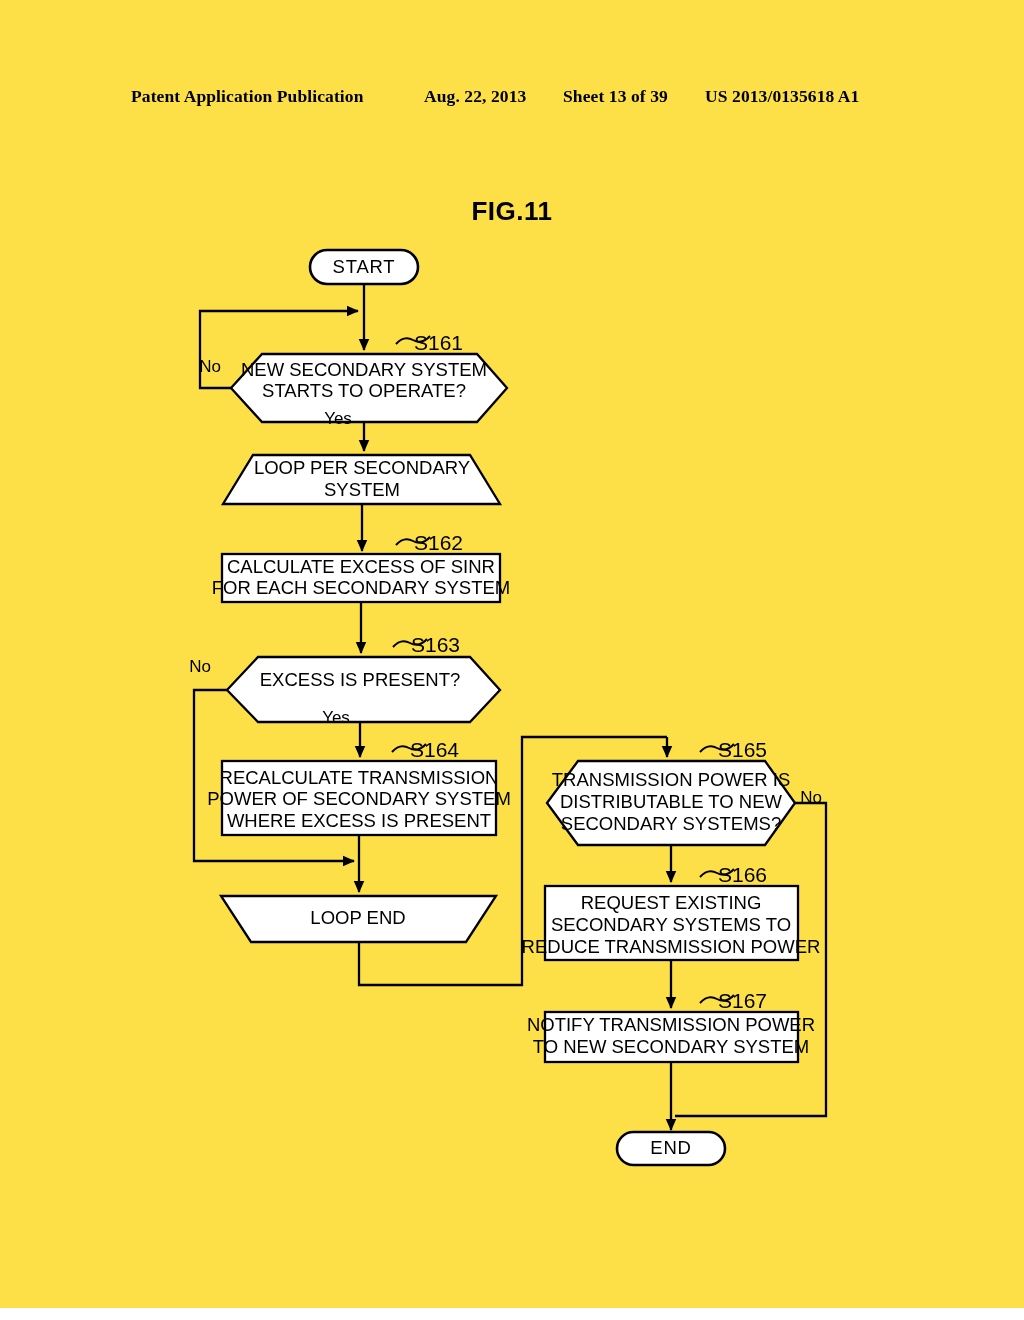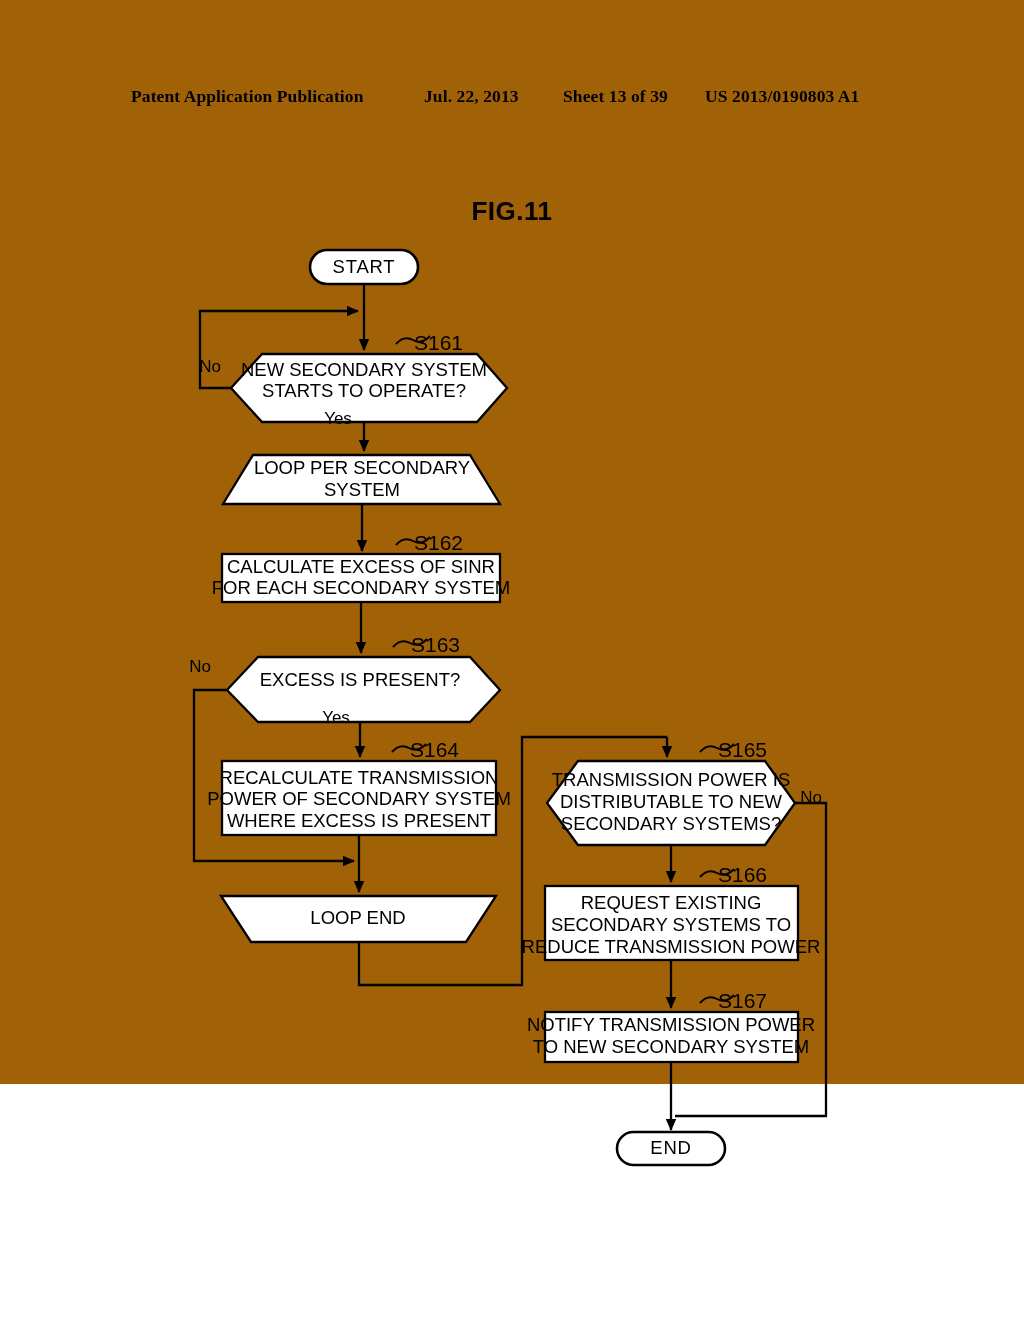--- a/index.html
+++ b/index.html
@@ -12,22 +12,22 @@
     height: 1320px;
     position: relative;
     font-family: "Liberation Sans", sans-serif;
     color: #000000;
     overflow: hidden;
   }
   #page {
     position: absolute;
     top: 0; left: 0;
     width: 1024px;
-    height: 1084px;
-    background: #a16207;
+    height: 1308px;
+    background: #fde047;
   }
   .hdr {
     position: absolute;
     top: 86px;
     left: 0;
     width: 1024px;
     height: 26px;
     font-family: "Liberation Serif", serif;
     font-weight: bold;
     font-size: 17.5px;
@@ -102,23 +102,23 @@
     letter-spacing: 0.5px;
   }
 </style>
 </head>
 <body>
 
 <div id="page">
 
   <div class="hdr">
     <span class="hdr-pub">Patent Application Publication</span>
-    <span class="hdr-date">Jul. 22, 2013</span>
+    <span class="hdr-date">Aug. 22, 2013</span>
     <span class="hdr-sheet">Sheet 13 of 39</span>
-    <span class="hdr-num">US 2013/0190803 A1</span>
+    <span class="hdr-num">US 2013/0135618 A1</span>
   </div>
 
   <svg id="flow" viewBox="0 0 1024 1320">
     <defs>
       <marker id="arrow" viewBox="0 0 10 10" refX="9.2" refY="5" markerWidth="5.2" markerHeight="5.2" orient="auto-start-reverse">
         <path d="M 0 0.6 L 10 5 L 0 9.4 z" fill="#000"></path>
       </marker>
     </defs>
 
     <text class="t-fig" x="512" y="213">FIG.11</text>

